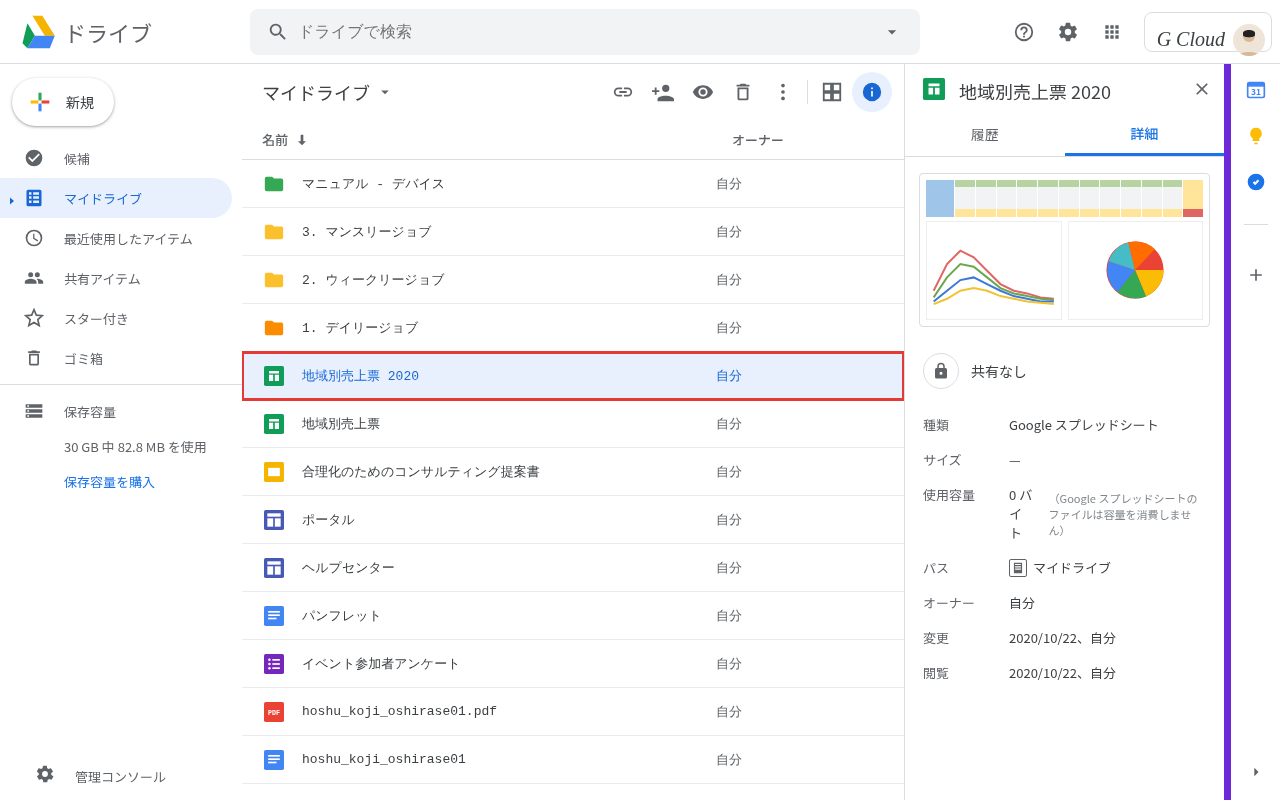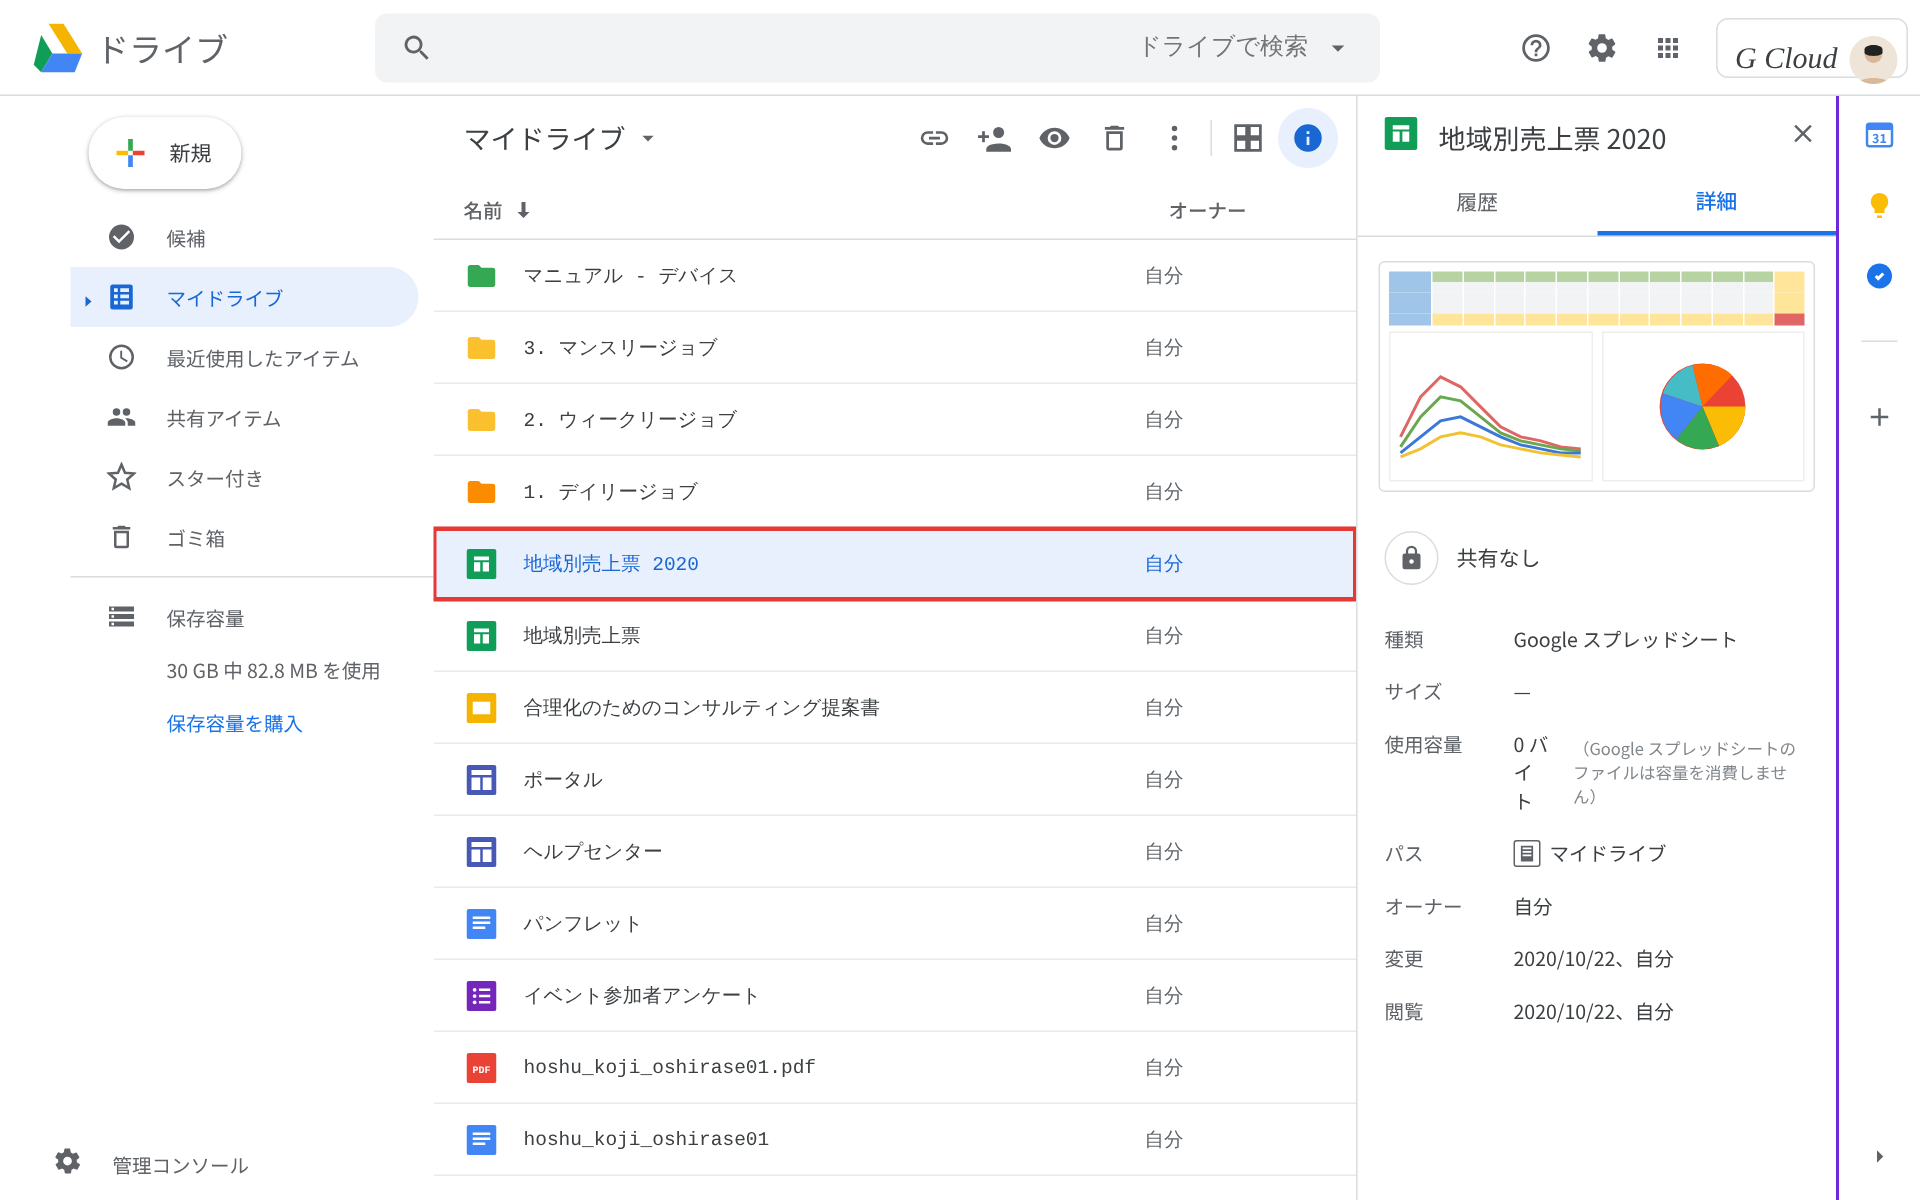--- a/index.html
+++ b/index.html
@@ -3,30 +3,30 @@
 <meta charset="utf-8">
 <style>
 * { box-sizing: border-box; margin: 0; padding: 0; }
 body { font-family: "Hiragino Sans", "Noto Sans JP", Roboto, Arial, sans-serif; font-size: 14px; color: #3c4043; overflow: hidden; width: 1280px; height: 800px; background: #fff; }
 
 .hdr { height: 64px; display: flex; align-items: center; padding: 0 8px 0 16px; border-bottom: 1px solid #dadce0; }
 .logo { width: 44px; height: 44px; display: flex; align-items: center; justify-content: center; }
 .brand { font-size: 22px; color: #5f6368; padding-left: 4px; flex: 0 0 190px; }
 .search { flex: 0 0 670px; height: 46px; background: #f1f3f4; border-radius: 8px; display: flex; align-items: center; padding: 0 8px; }
 .search .sicon { width: 40px; height: 40px; display: flex; align-items: center; justify-content: center; }
-.search input { border: none; background: transparent; font-size: 16px; flex: 1; outline: none; color: #5f6368; text-align: right; }
+.search input { border: none; background: transparent; font-size: 16px; flex: 1; outline: none; color: #5f6368; }
 .search .drop { width: 40px; height: 40px; display: flex; align-items: center; justify-content: center; }
 .hdr-spacer { flex: 1; }
 .hdr-icons { display: flex; align-items: center; gap: 4px; }
 .h-ic { width: 40px; height: 40px; display: flex; align-items: center; justify-content: center; border-radius: 50%; cursor: pointer; }
 .chip { height: 40px; border: 1px solid #dadce0; border-radius: 8px; display: flex; align-items: center; padding: 16px 6px 0 12px; margin-left: 8px; gap: 8px; font-family: 'Brush Script MT', cursive; font-size: 20px; font-style: italic; }
 .chip .avatar { width: 32px; height: 32px; border-radius: 50%; background: #efe4d8 center/cover; overflow:hidden; }
 
 .body { display: flex; height: calc(800px - 64px); }
-.side { width: 242px; flex-shrink: 0; padding-top: 8px; border-right: 0px solid transparent; margin-left: 47px; }
+.side { width: 242px; flex-shrink: 0; padding-top: 8px; border-right: 0px solid transparent; }
 .newbtn { height: 48px; border-radius: 24px; box-shadow: 0 1px 2px rgba(60,64,67,.3), 0 1px 3px 1px rgba(60,64,67,.15); display: inline-flex; align-items: center; padding: 0 20px 0 14px; margin: 6px 0 12px 12px; gap: 12px; cursor: pointer; background: #fff; }
 .nv { list-style: none; }
 .nv li { height: 40px; display: flex; align-items: center; padding: 0 0 0 24px; border-radius: 0 20px 20px 0; margin-right: 10px; cursor: pointer; color: #5f6368; font-size: 13px; gap: 20px; position: relative; }
 .nv li .chev { position: absolute; left: 6px; top: 14px; }
 .nv li.active { background: #e8f0fe; color: #1967d2; }
 .nv li.active svg { fill: #1967d2; }
 .nv .ic { width: 20px; display: flex; justify-content: center; }
 .side hr { border: none; border-top: 1px solid #dadce0; margin: 6px 0; }
 .storage-txt { font-size: 13px; color: #5f6368; padding: 6px 0 8px 64px; }
 .buy { font-size: 13px; color: #1a73e8; padding: 8px 0 0 64px; cursor: pointer; }
@@ -69,21 +69,21 @@
 .thumb-line { flex: 1; border: 1px solid #eee; position: relative; }
 .thumb-pie { flex: 1; border: 1px solid #eee; display: flex; align-items: center; justify-content: center; }
 .share { display: flex; align-items: center; gap: 12px; padding: 10px 18px 18px; }
 .share .lock { width: 36px; height: 36px; border: 1px solid #dadce0; border-radius: 50%; display: flex; align-items: center; justify-content: center; }
 .props { padding: 0 18px; font-size: 13px; }
 .prop { display: flex; padding: 8px 0; }
 .prop .k { width: 86px; color: #5f6368; }
 .prop .v { flex: 1; color: #3c4043; display: flex; align-items: center; gap: 6px; }
 .prop .v .note { color: #80868b; font-size: 11px; }
 
-.rail { width: 56px; border-left: 2px solid #6d28d9; display: flex; flex-direction: column; align-items: center; padding-top: 16px; gap: 22px; position: relative; }
+.rail { width: 56px; border-left: 7px solid #6d28d9; display: flex; flex-direction: column; align-items: center; padding-top: 16px; gap: 22px; position: relative; }
 .rail .plus { width: 40px; height: 40px; display: flex; align-items: center; justify-content: center; margin-top: 8px; }
 .rail .coll { position: absolute; bottom: 14px; }
 svg { fill: #5f6368; }
 </style>
 </head>
 <body>
 
 <div class="hdr">
   <div class="logo">
     <svg width="36" height="36" viewBox="0 0 87 78">

